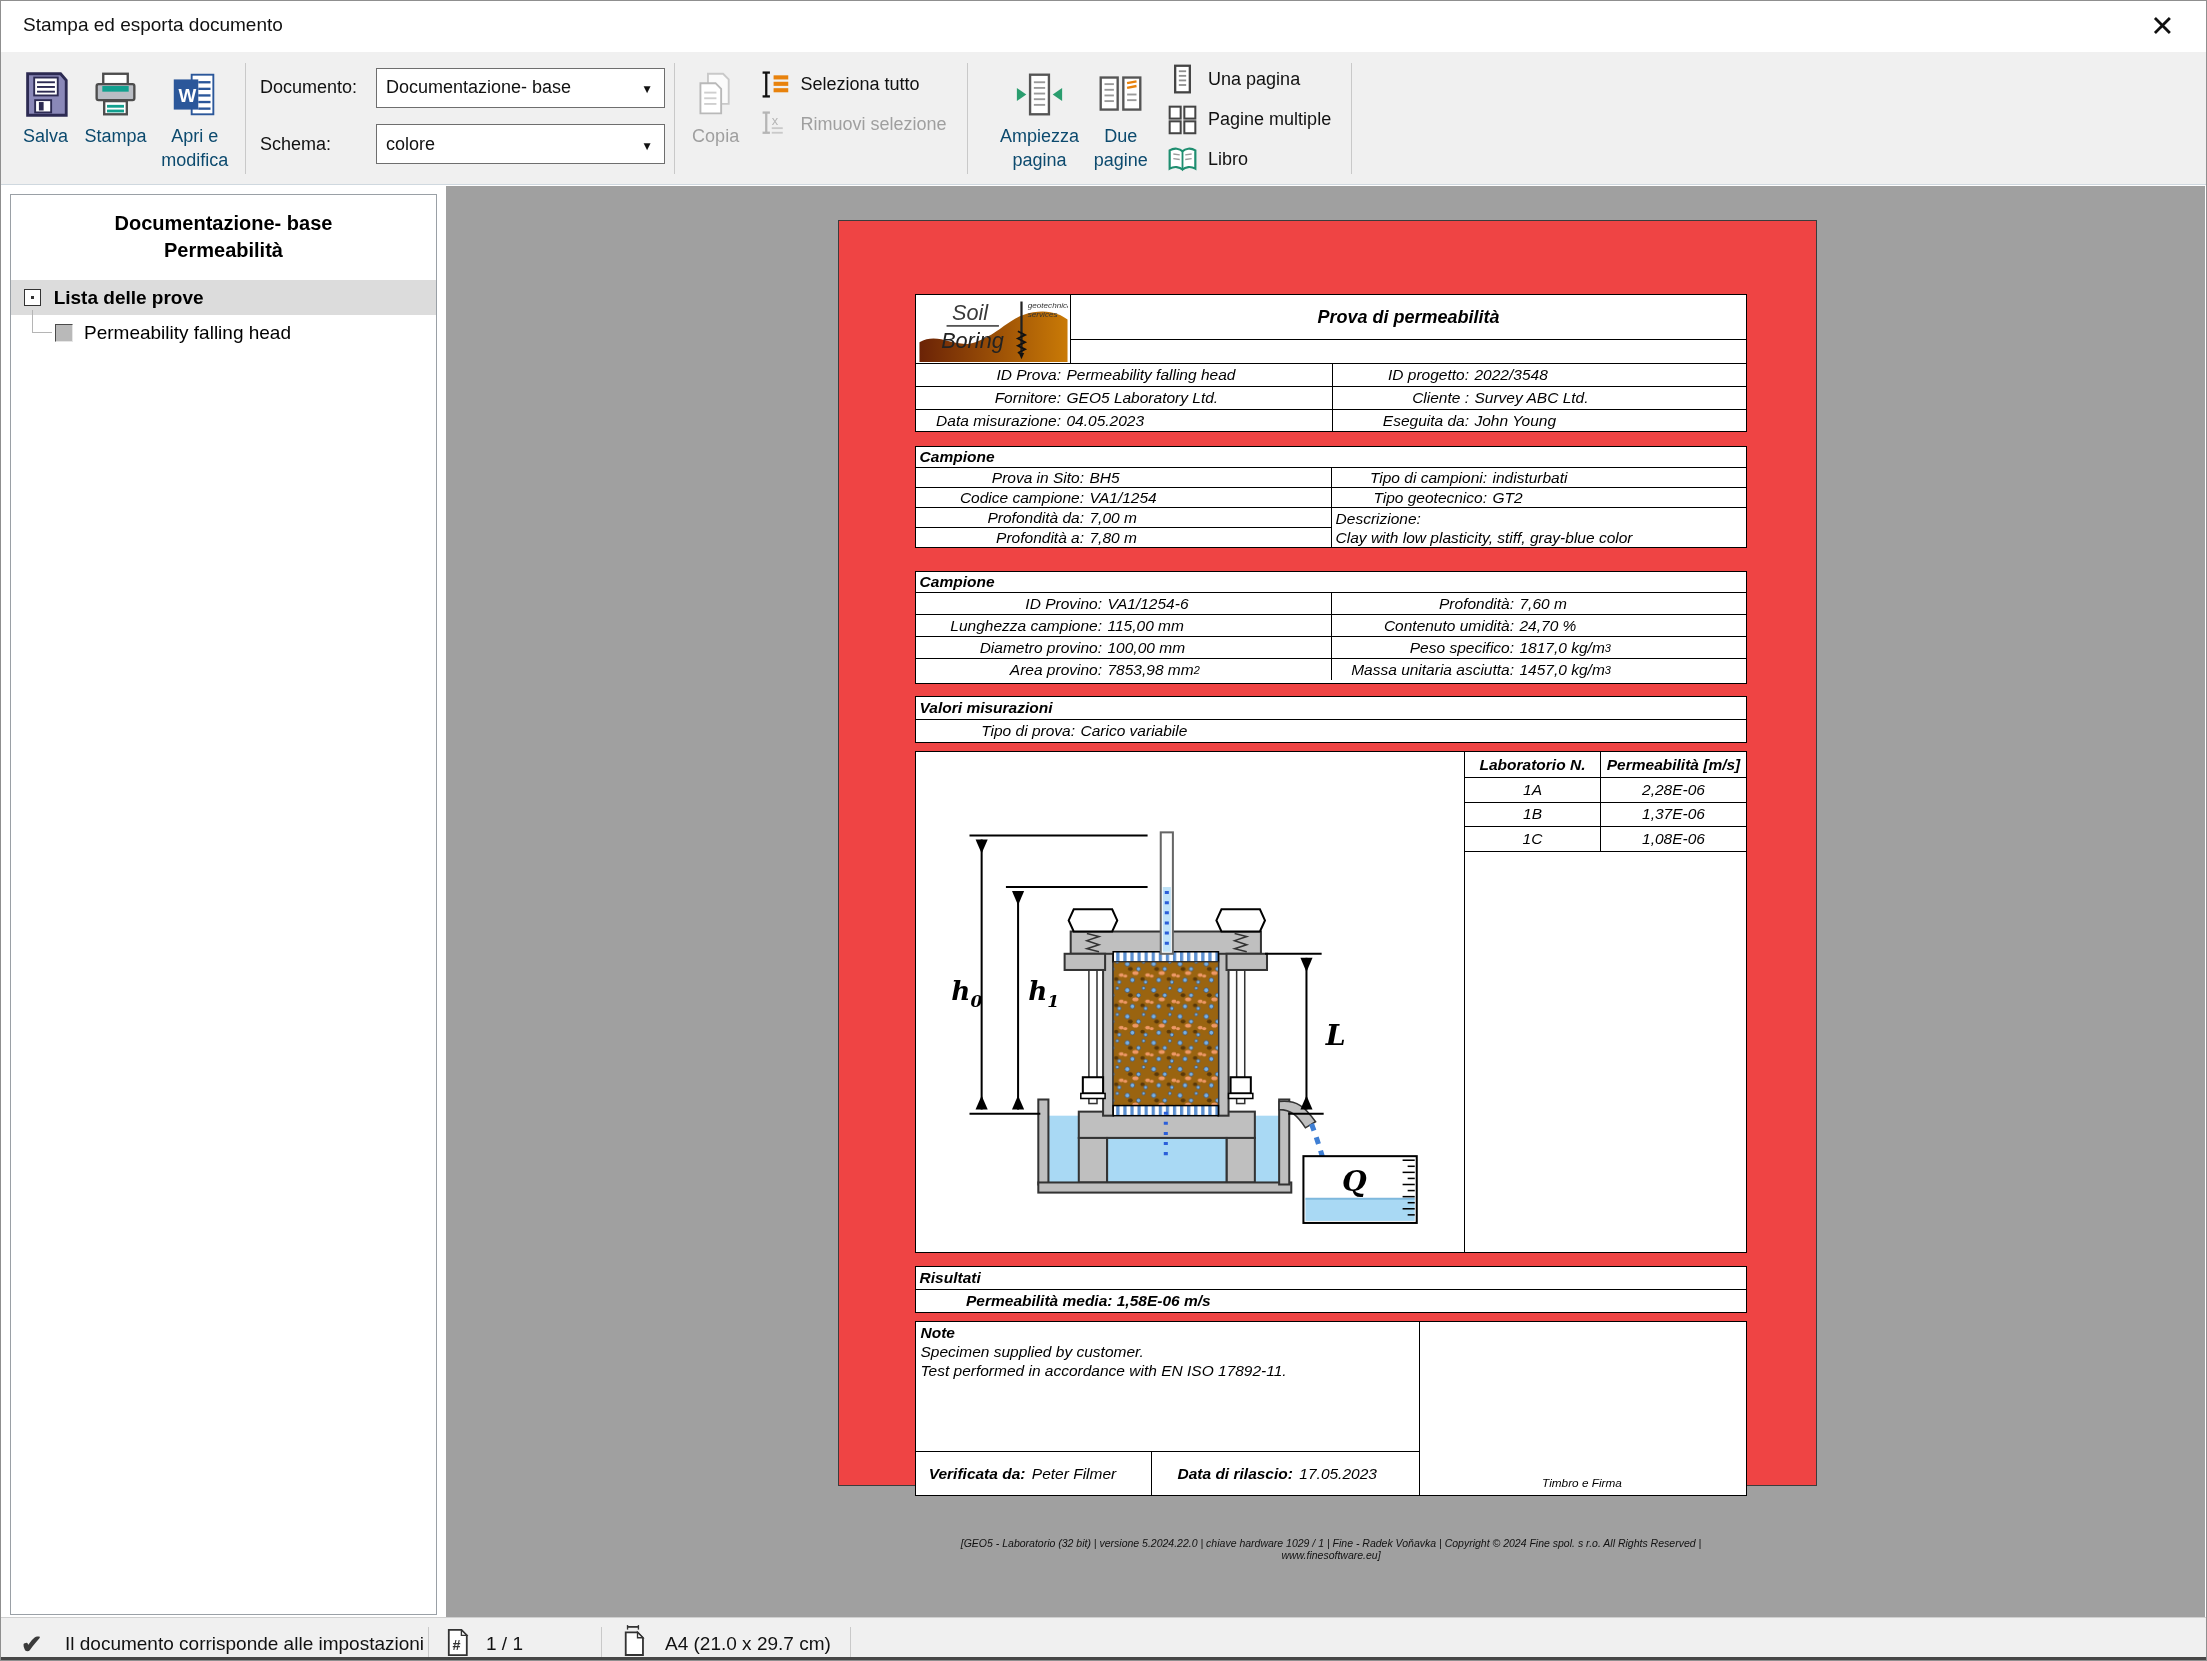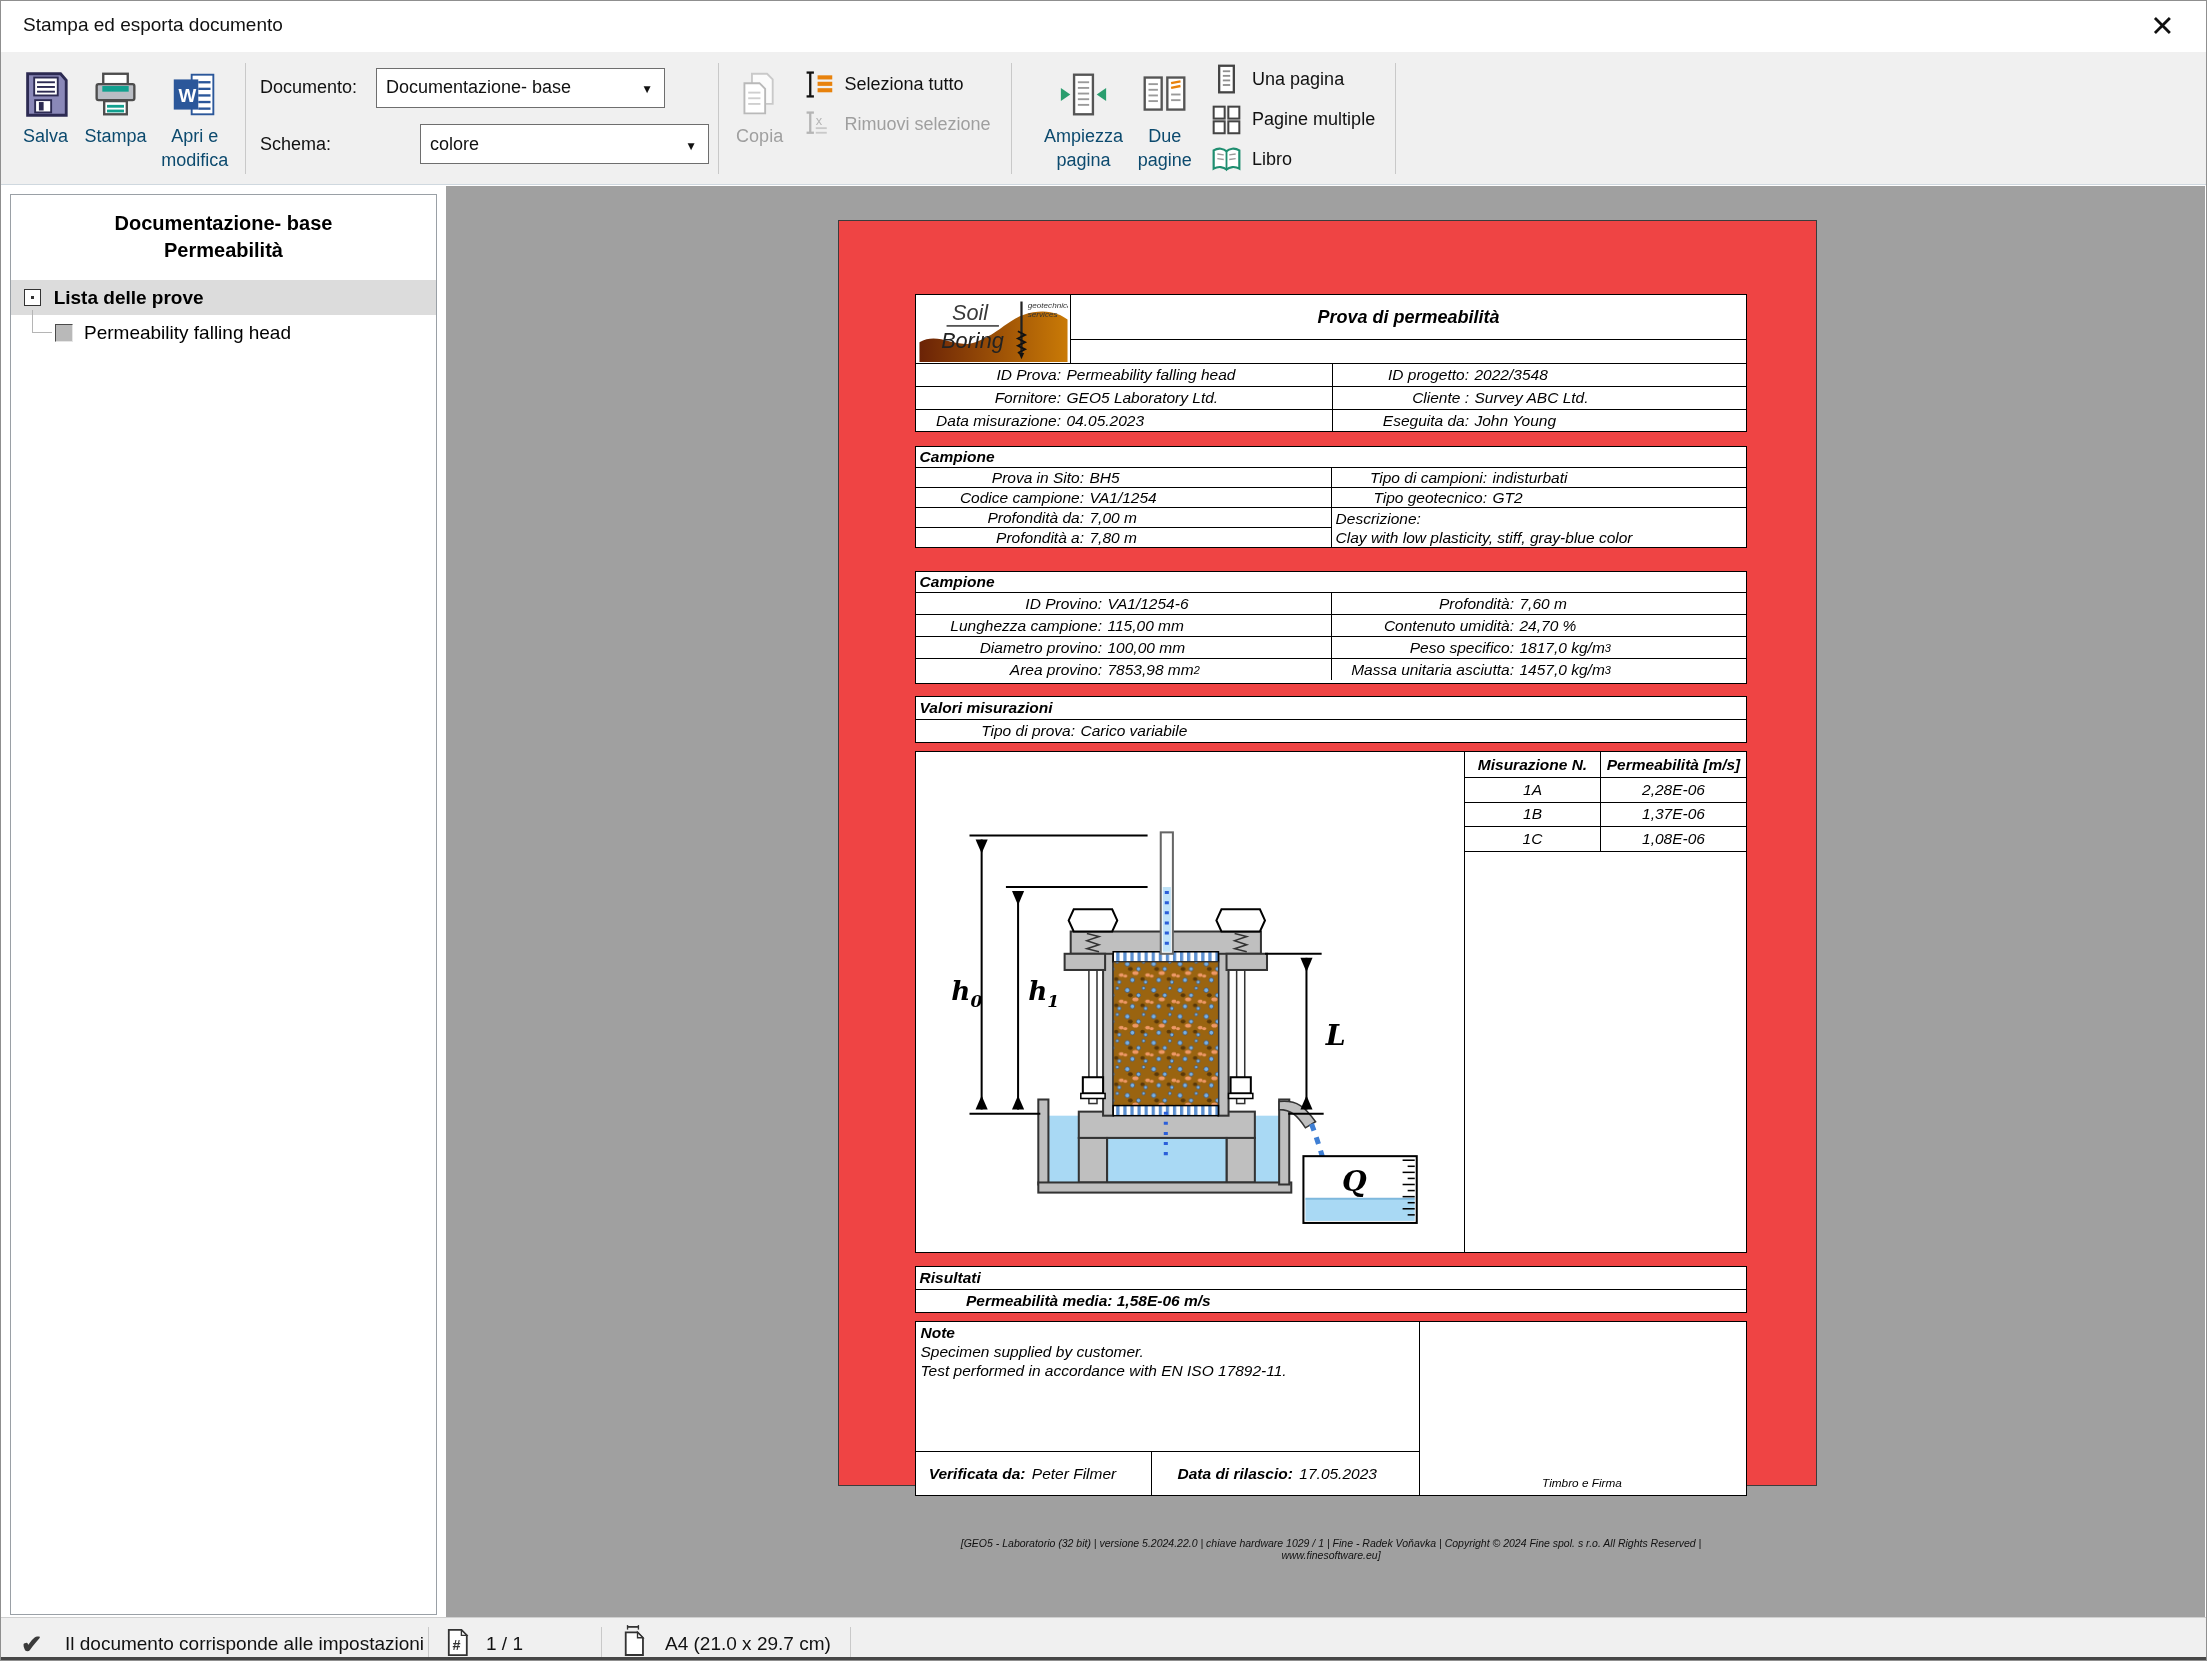--- a/index.html
+++ b/index.html
@@ -18,21 +18,21 @@
   
   .toolbar { position:absolute; left:0; top:51px; right:0; height:133px; background:#f0f0f0;
     border-bottom:0.9px solid #cfd8df; display:flex; align-items:flex-start; padding:5.5px 0 0 12.7px; }
   .tb-sep { width:0.9px; background:#c9c9c9; height:111px; margin:5.5px 9px 0 9px; flex:0 0 0.9px; }
   .tb-big { display:flex; flex-direction:column; align-items:center; padding:0 7.3px; }
   .tb-big .ticon { width:49px; height:49px; margin-top:12.7px; }
   .tb-big .tlabel { font-size:18px; line-height:24.5px; text-align:center; margin-top:4.5px; color:#0c4a6e; }
   .tb-big.disabled .tlabel { color:#9f9f9f; }
   .dd-group { display:flex; flex-direction:column; margin-top:9px; margin-left:5.5px; }
   .dd-row { display:flex; align-items:center; height:42px; }
-  .dd-row + .dd-row { margin-top:14.5px;gap:44px; }
+  .dd-row + .dd-row { margin-top:14.5px; }
   .dd-label { width:116px; font-size:18px; color:#111; }
   .dd-box { width:289px; height:40px; background:#fff; border:0.9px solid #6e6e6e; position:relative;
     display:flex; align-items:center; padding-left:9px; font-size:18px; color:#111; }
   .dd-arrow { position:absolute; right:11px; top:13.6px; font-size:11.8px; color:#111; }
   .small-col { display:flex; flex-direction:column; margin-top:7.3px; }
   .tb-small { display:flex; align-items:center; height:40px; font-size:18px; color:#111; padding:0 11px; }
   .tb-small .sicon { width:33px; height:33px; margin-right:9px; flex:0 0 33px; }
   .tb-small.disabled { color:#9f9f9f; }
   
   .left-panel { position:absolute; left:0; top:185px; width:445px; bottom:43px; background:#fff; }
@@ -591,21 +591,21 @@
           </g>
 
           <text x="12" y="196" font-size="26" font-weight="bold" font-family="DejaVu Serif, serif"><tspan>h</tspan><tspan dy="7" font-size="17">0</tspan></text>
           <text x="88" y="196" font-size="26" font-weight="bold" font-family="DejaVu Serif, serif"><tspan>h</tspan><tspan dy="7" font-size="17">1</tspan></text>
           <text x="382" y="240" font-size="28" font-weight="bold" font-family="DejaVu Serif, serif">L</text>
           <text x="398" y="384" font-size="28" font-weight="bold" font-family="DejaVu Serif, serif">Q</text>
         </svg>
 
         <div class="meas">
           <div class="meas-row mhead">
-            <div class="mc1">Misurazione N.</div>
+            <div class="mc1">Laboratorio N.</div>
             <div class="mc2">Permeabilità [m/s]</div>
           </div>
           <div class="meas-row mdata">
             <div class="mc1">1A</div>
             <div class="mc2">2,28E-06</div>
           </div>
           <div class="meas-row mdata">
             <div class="mc1">1B</div>
             <div class="mc2">1,37E-06</div>
           </div>

